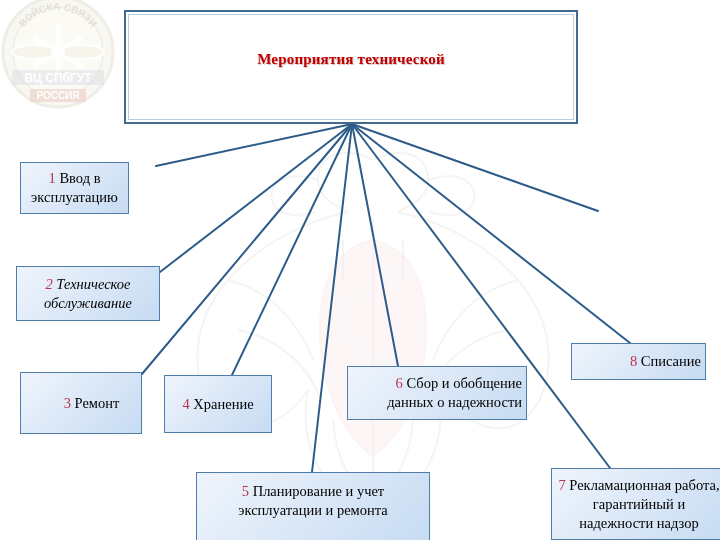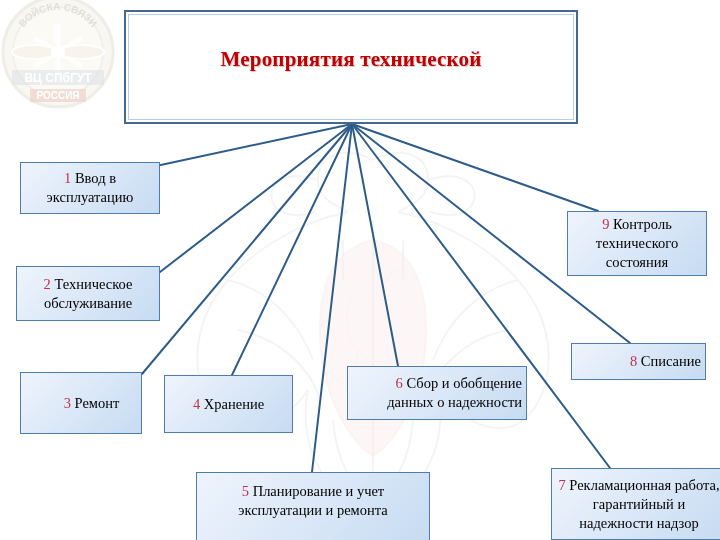--- a/index.html
+++ b/index.html
@@ -68,21 +68,21 @@
     pointer-events: none;
   }
   #title-text {
     position: absolute;
     left: 0;
     top: 34px;
     width: 100%;
     text-align: center;
     color: #c00000;
     font-weight: bold;
-    font-size: 21px;
+    font-size: 15px;
     line-height: 27px;
     letter-spacing: 0.2px;
     text-shadow: 1px 1px 1px rgba(180,140,140,0.55);
   }
 
   
   .node {
     position: absolute;
     box-sizing: border-box;
     border: 1px solid #4f7ca8;
@@ -98,24 +98,24 @@
     padding: 2px 4px;
   }
   .node .num {
     color: #c0304a;
   }
   .node .lbl {
     display: block;
   }
 
   
-  #node-1 { left: 20px;  top: 162px; width: 140px; height: 52px; justify-content: center; }
-  #node-2 { left: 16px;  top: 266px; width: 144px; height: 55px; }
+  #node-1 { left: 20px;  top: 162px; width: 109px; height: 52px; justify-content: center; }
+  #node-2 { left: 16px;  top: 266px; width: 144px; height: 55px; font-style: italic; }
   #node-3 { left: 20px;  top: 372px; width: 122px; height: 62px; padding-left: 25px; }
-  #node-4 { left: 164px; top: 375px; width: 129px; height: 58px; }
+  #node-4 { left: 164px; top: 375px; width: 108px; height: 58px; }
   #node-5 { left: 196px; top: 472px; width: 234px; height: 72px; }
   #node-6 { left: 347px; top: 366px; width: 180px; height: 54px; text-align: right; }
   #node-7 { left: 551px; top: 468px; width: 176px; height: 72px; }
   #node-8 { left: 571px; top: 343px; width: 135px; height: 37px; justify-content: flex-end; }
   #node-9 { left: 567px; top: 211px; width: 140px; height: 65px; }
 
   #node-5 { align-items: flex-start; padding-top: 9px; }
   #node-8 { align-items: center; }
 </style>
 </head>
@@ -220,18 +220,14 @@
   <div class="node" id="node-7">
     <span><span class="num">7</span>
     <span class="lbl" style="display:inline">Рекламационная работа, гарантийный и надежности надзор</span></span>
   </div>
 
   <div class="node" id="node-8">
     <span><span class="num">8</span>
     <span class="lbl" style="display:inline">Списание</span></span>
   </div>
 
-  <div class="node" id="node-9">
-    <span><span class="num">9</span>
-    <span class="lbl" style="display:inline">Контроль технического состояния</span></span>
-  </div>
 
 </div>
 
 </body></html>

